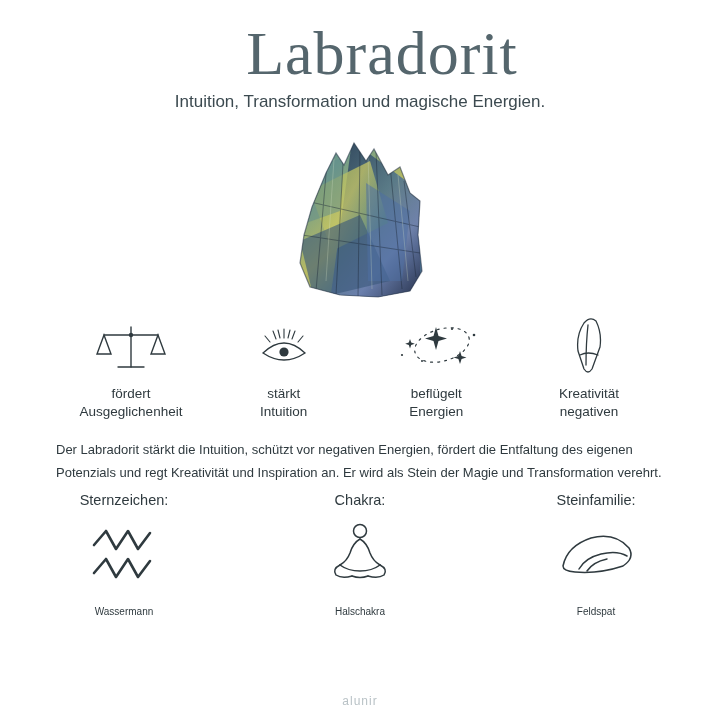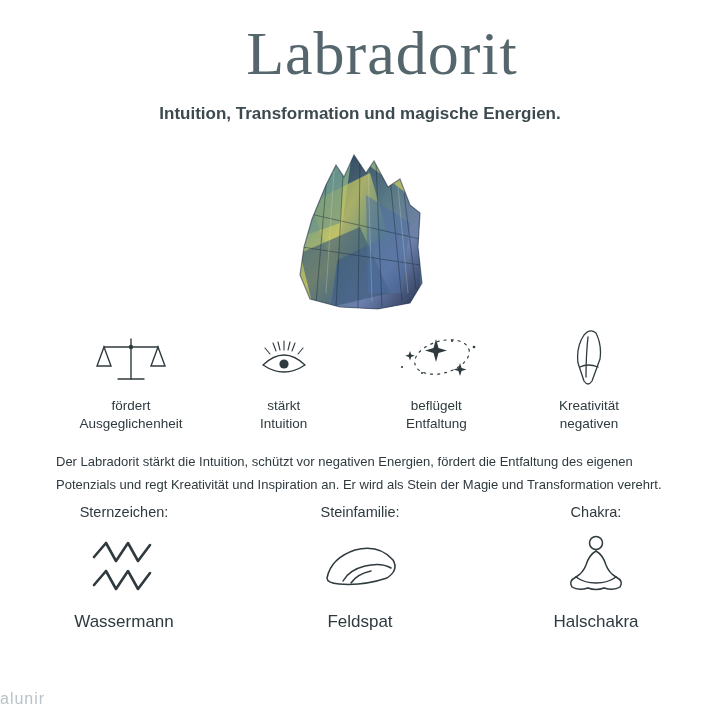--- a/index.html
+++ b/index.html
@@ -25,22 +25,22 @@
     letter-spacing: 1px;
     color: #55666d;
     margin-top: 22px;
     font-weight: 400;
     margin-left: 44px;
   }
   .subtitle {
     text-align: center;
     font-size: 17px;
     color: #3c4a50;
-    margin-top: 20px;
-    font-weight: 700;
+    margin-top: 8px;
+    font-weight: 400;
   }
 
   
   .stone-wrap {
     width: 100%;
     height: 175px;
     margin-top: 14px;
     display: flex;
     align-items: flex-end;
     justify-content: center;
@@ -100,35 +100,35 @@
     color: #2f3a3f;
     margin-bottom: 6px;
   }
   .meta-col .glyph {
     height: 80px;
     display: flex;
     align-items: center;
     justify-content: center;
   }
   .meta-col .value {
-    font-size: 17px;
-    color: #2f3a3f;
-    margin-top: 6px;
+    font-size: 10px;
+    color: #2f3a3f;
+    margin-top: 12px;
   }
   .meta-col.left  { text-align: center; }
   .meta-col.right { text-align: center; }
 
   
   .watermark {
     position: absolute;
     bottom: 12px;
     left: 0;
     right: 0;
-    text-align: left;
-    font-size: 16px;
+    text-align: center;
+    font-size: 12px;
     letter-spacing: 1px;
     color: #b9c2c6;
     font-family: "Liberation Sans", sans-serif;
   }
 </style>
 </head>
 <body>
 
 <div class="title">Labradorit</div>
 <div class="subtitle">Intuition, Transformation und magische Energien.</div>
@@ -235,21 +235,21 @@
         <path d="M50 6 L52.5 15 L61 17.5 L52.5 20 L50 29 L47.5 20 L39 17.5 L47.5 15 Z" fill="#2f3a3f" stroke="none"></path>
         <path d="M74 30 L75.6 35 L80.5 36.5 L75.6 38 L74 43 L72.4 38 L67.5 36.5 L72.4 35 Z" fill="#2f3a3f" stroke="none"></path>
         <path d="M24 18 L25.2 21.6 L28.8 22.8 L25.2 24 L24 27.6 L22.8 24 L19.2 22.8 L22.8 21.6 Z" fill="#2f3a3f" stroke="none"></path>
         <circle cx="88" cy="14" r="1.3" fill="#2f3a3f" stroke="none"></circle>
         <circle cx="16" cy="34" r="1.1" fill="#2f3a3f" stroke="none"></circle>
         <circle cx="66" cy="8" r="1.1" fill="#2f3a3f" stroke="none"></circle>
         <circle cx="36" cy="40" r="1" fill="#2f3a3f" stroke="none"></circle>
       </svg>
     </div>
     <div class="label">beflügelt
-Entfaltung</div>
+Energien</div>
   </div>
 
   <div class="prop">
     <div class="glyph">
       <svg width="54" height="60" viewBox="0 0 54 60" fill="none" stroke="#2f3a3f" stroke-width="1.3" stroke-linecap="round" stroke-linejoin="round">
         <path d="M34 4 Q40 16 38 30 L30 52 Q26 58 22 52 L16 34 Q14 18 22 6 Q28 -1 34 4 Z"></path>
         <path d="M26 8 Q24 26 24 48"></path>
         <path d="M18 38 Q26 34 36 38"></path>
       </svg>
     </div>
@@ -265,45 +265,45 @@
 
   <div class="meta-col left">
     <div class="heading">Sternzeichen:</div>
     <div class="glyph">
       <svg width="76" height="62" viewBox="0 0 76 62" fill="none" stroke="#2f3a3f" stroke-width="2.6" stroke-linecap="round" stroke-linejoin="round">
         <path d="M8 22 L20 8 L30 26 L42 8 L52 26 L64 10"></path>
         <path d="M8 50 L20 36 L30 54 L42 36 L52 54 L64 38"></path>
       </svg>
     </div>
     <div class="value">Wassermann</div>
-  </div>
-
-  <div class="meta-col right">
-    <div class="heading">Steinfamilie:</div>
-    <div class="glyph">
-      <svg width="86" height="52" viewBox="0 0 86 52" fill="none" stroke="#2f3a3f" stroke-width="1.5" stroke-linecap="round" stroke-linejoin="round">
-        <path d="M10 38 Q14 18 38 10 Q62 4 76 20 Q82 30 70 38 Q46 46 22 44 Q10 43 10 38 Z"></path>
-        <path d="M26 41 Q32 30 48 26 Q64 22 74 28"></path>
-        <path d="M34 43 Q40 34 54 31"></path>
-      </svg>
-    </div>
-    <div class="value">Feldspat</div>
   </div>
 
   <div class="meta-col">
     <div class="heading">Chakra:</div>
     <div class="glyph">
       <svg width="76" height="66" viewBox="0 0 76 66" fill="none" stroke="#2f3a3f" stroke-width="1.5" stroke-linecap="round" stroke-linejoin="round">
         <circle cx="38" cy="10" r="6.5"></circle>
         <path d="M38 18 Q31 22 28 32 Q25 40 18 44"></path>
         <path d="M38 18 Q45 22 48 32 Q51 40 58 44"></path>
         <path d="M18 44 Q26 50 38 50 Q50 50 58 44"></path>
         <path d="M18 44 Q10 48 14 54 Q20 58 30 55"></path>
         <path d="M58 44 Q66 48 62 54 Q56 58 46 55"></path>
         <path d="M30 55 Q38 58 46 55"></path>
       </svg>
     </div>
     <div class="value">Halschakra</div>
   </div>
 
+  <div class="meta-col right">
+    <div class="heading">Steinfamilie:</div>
+    <div class="glyph">
+      <svg width="86" height="52" viewBox="0 0 86 52" fill="none" stroke="#2f3a3f" stroke-width="1.5" stroke-linecap="round" stroke-linejoin="round">
+        <path d="M10 38 Q14 18 38 10 Q62 4 76 20 Q82 30 70 38 Q46 46 22 44 Q10 43 10 38 Z"></path>
+        <path d="M26 41 Q32 30 48 26 Q64 22 74 28"></path>
+        <path d="M34 43 Q40 34 54 31"></path>
+      </svg>
+    </div>
+    <div class="value">Feldspat</div>
+  </div>
+
 </div>
 
 <div class="watermark">alunir</div>
 
 </body></html>

